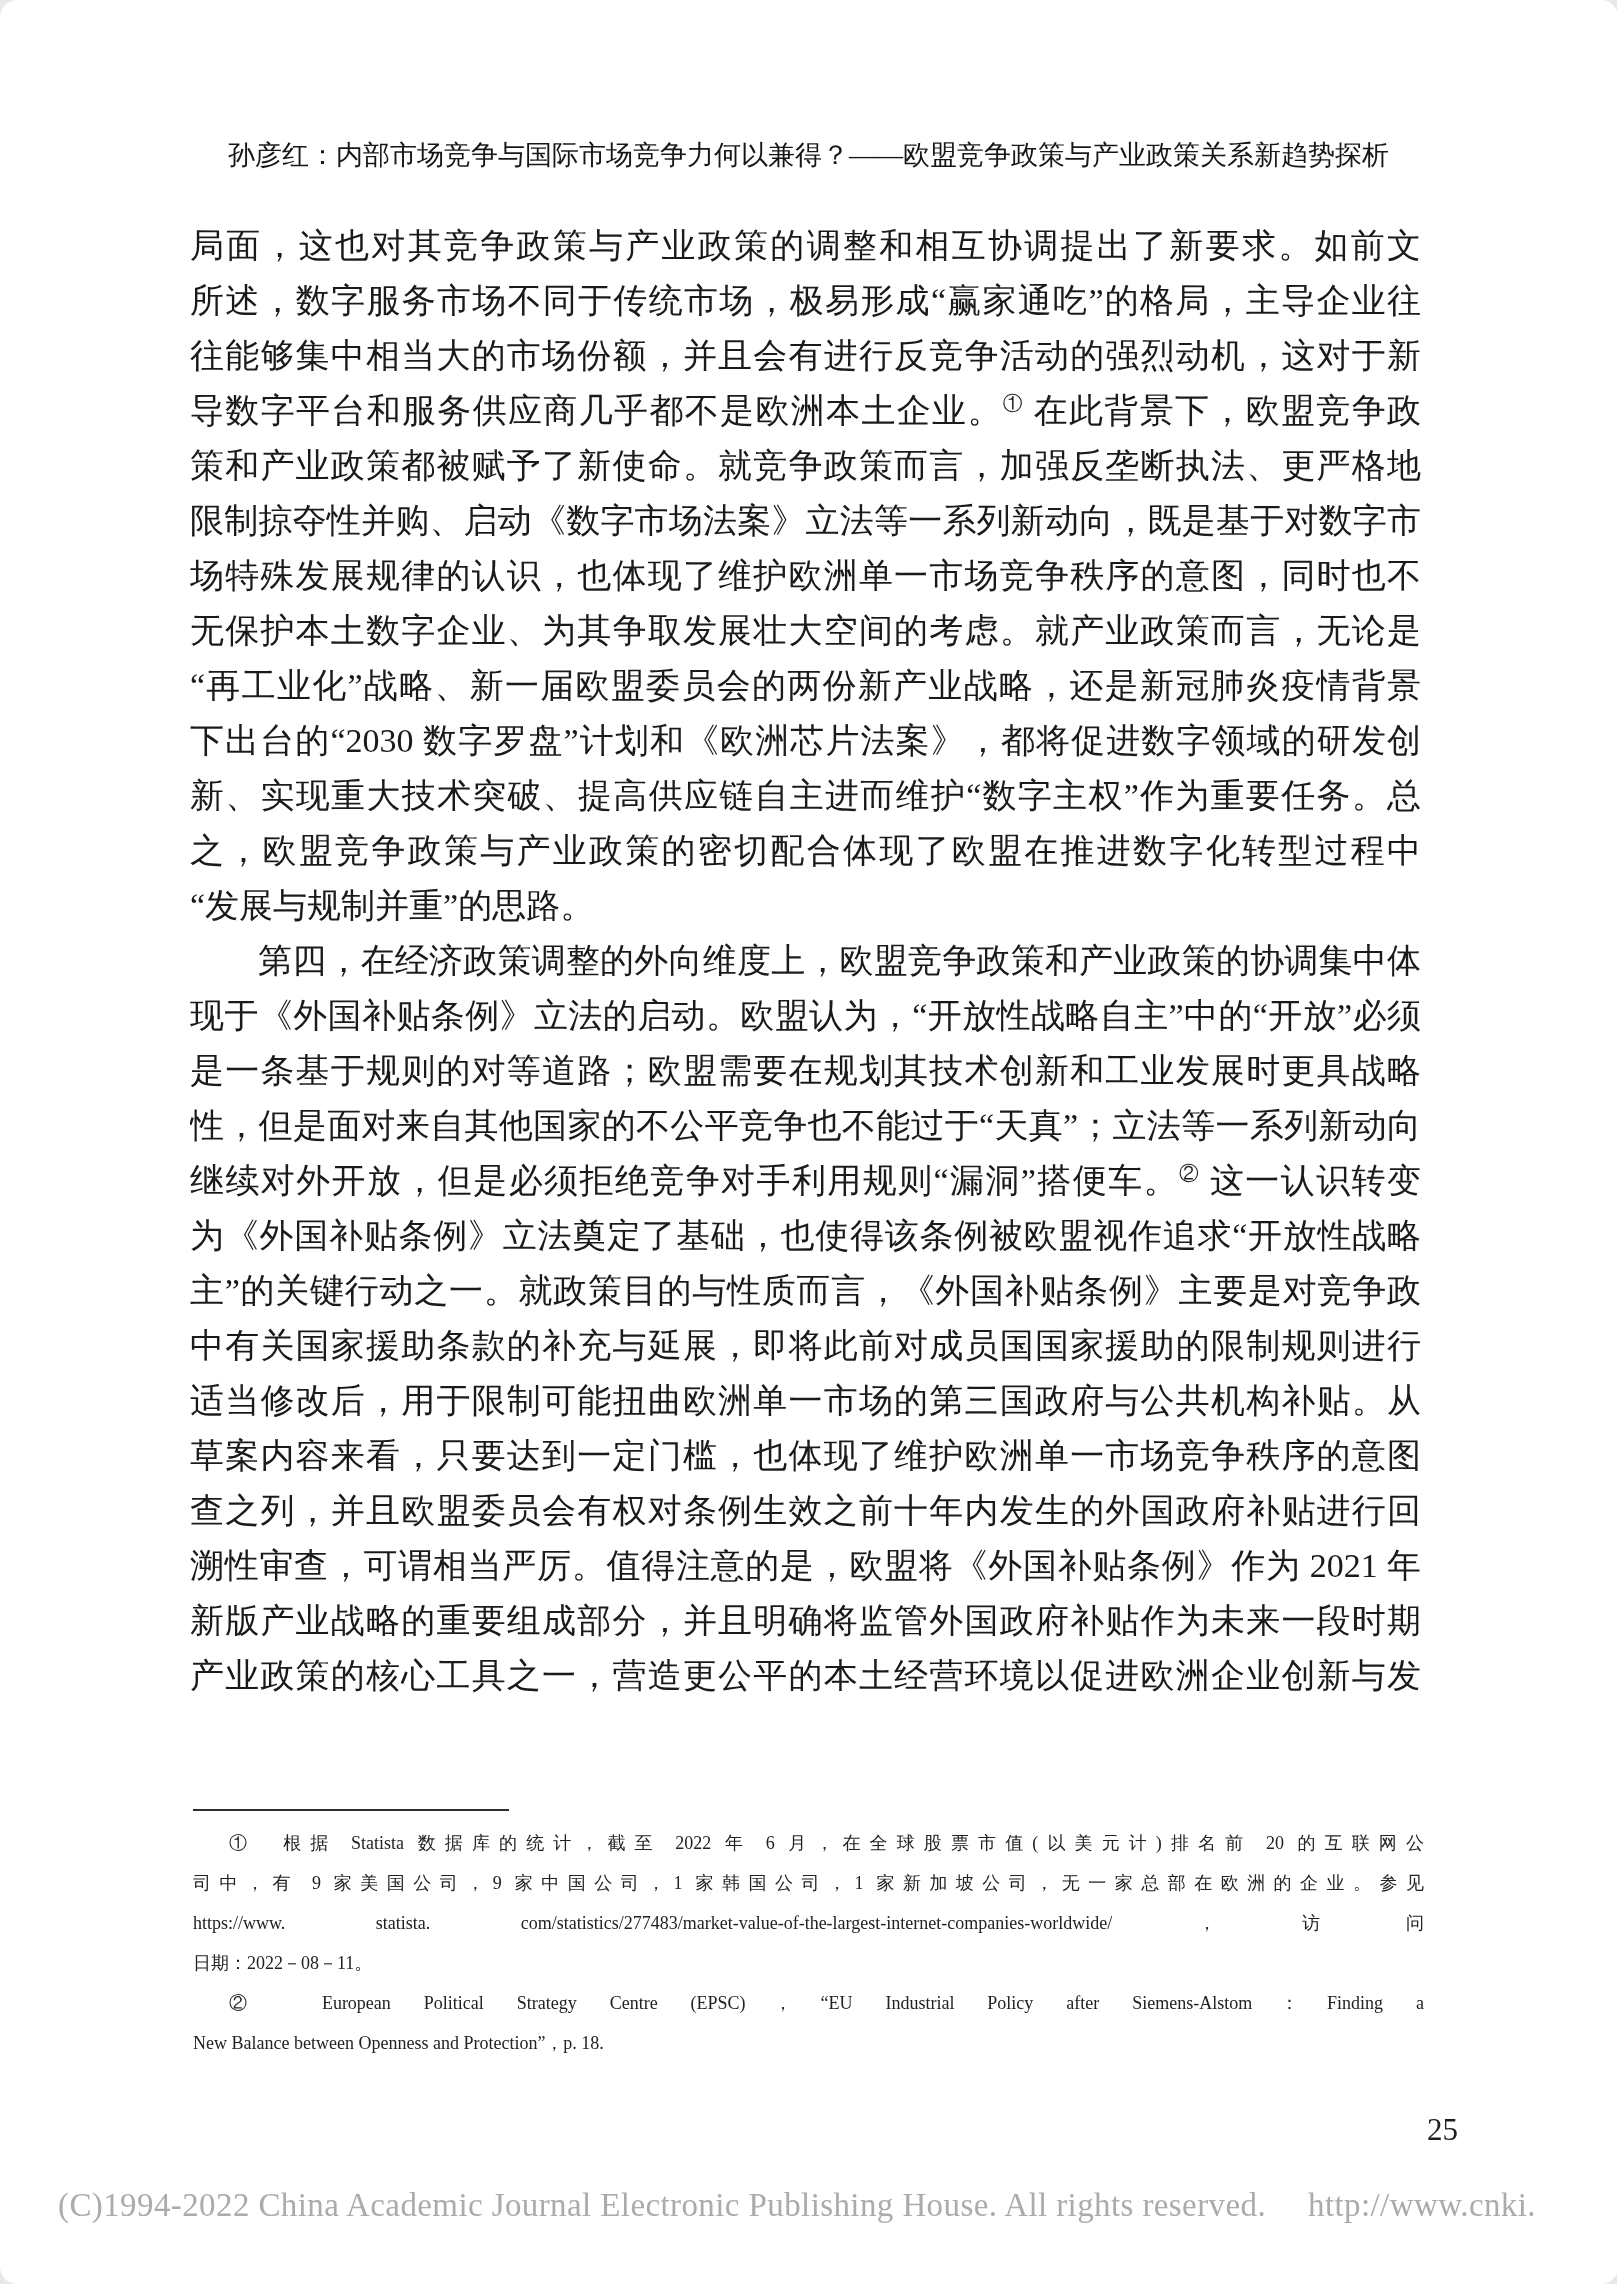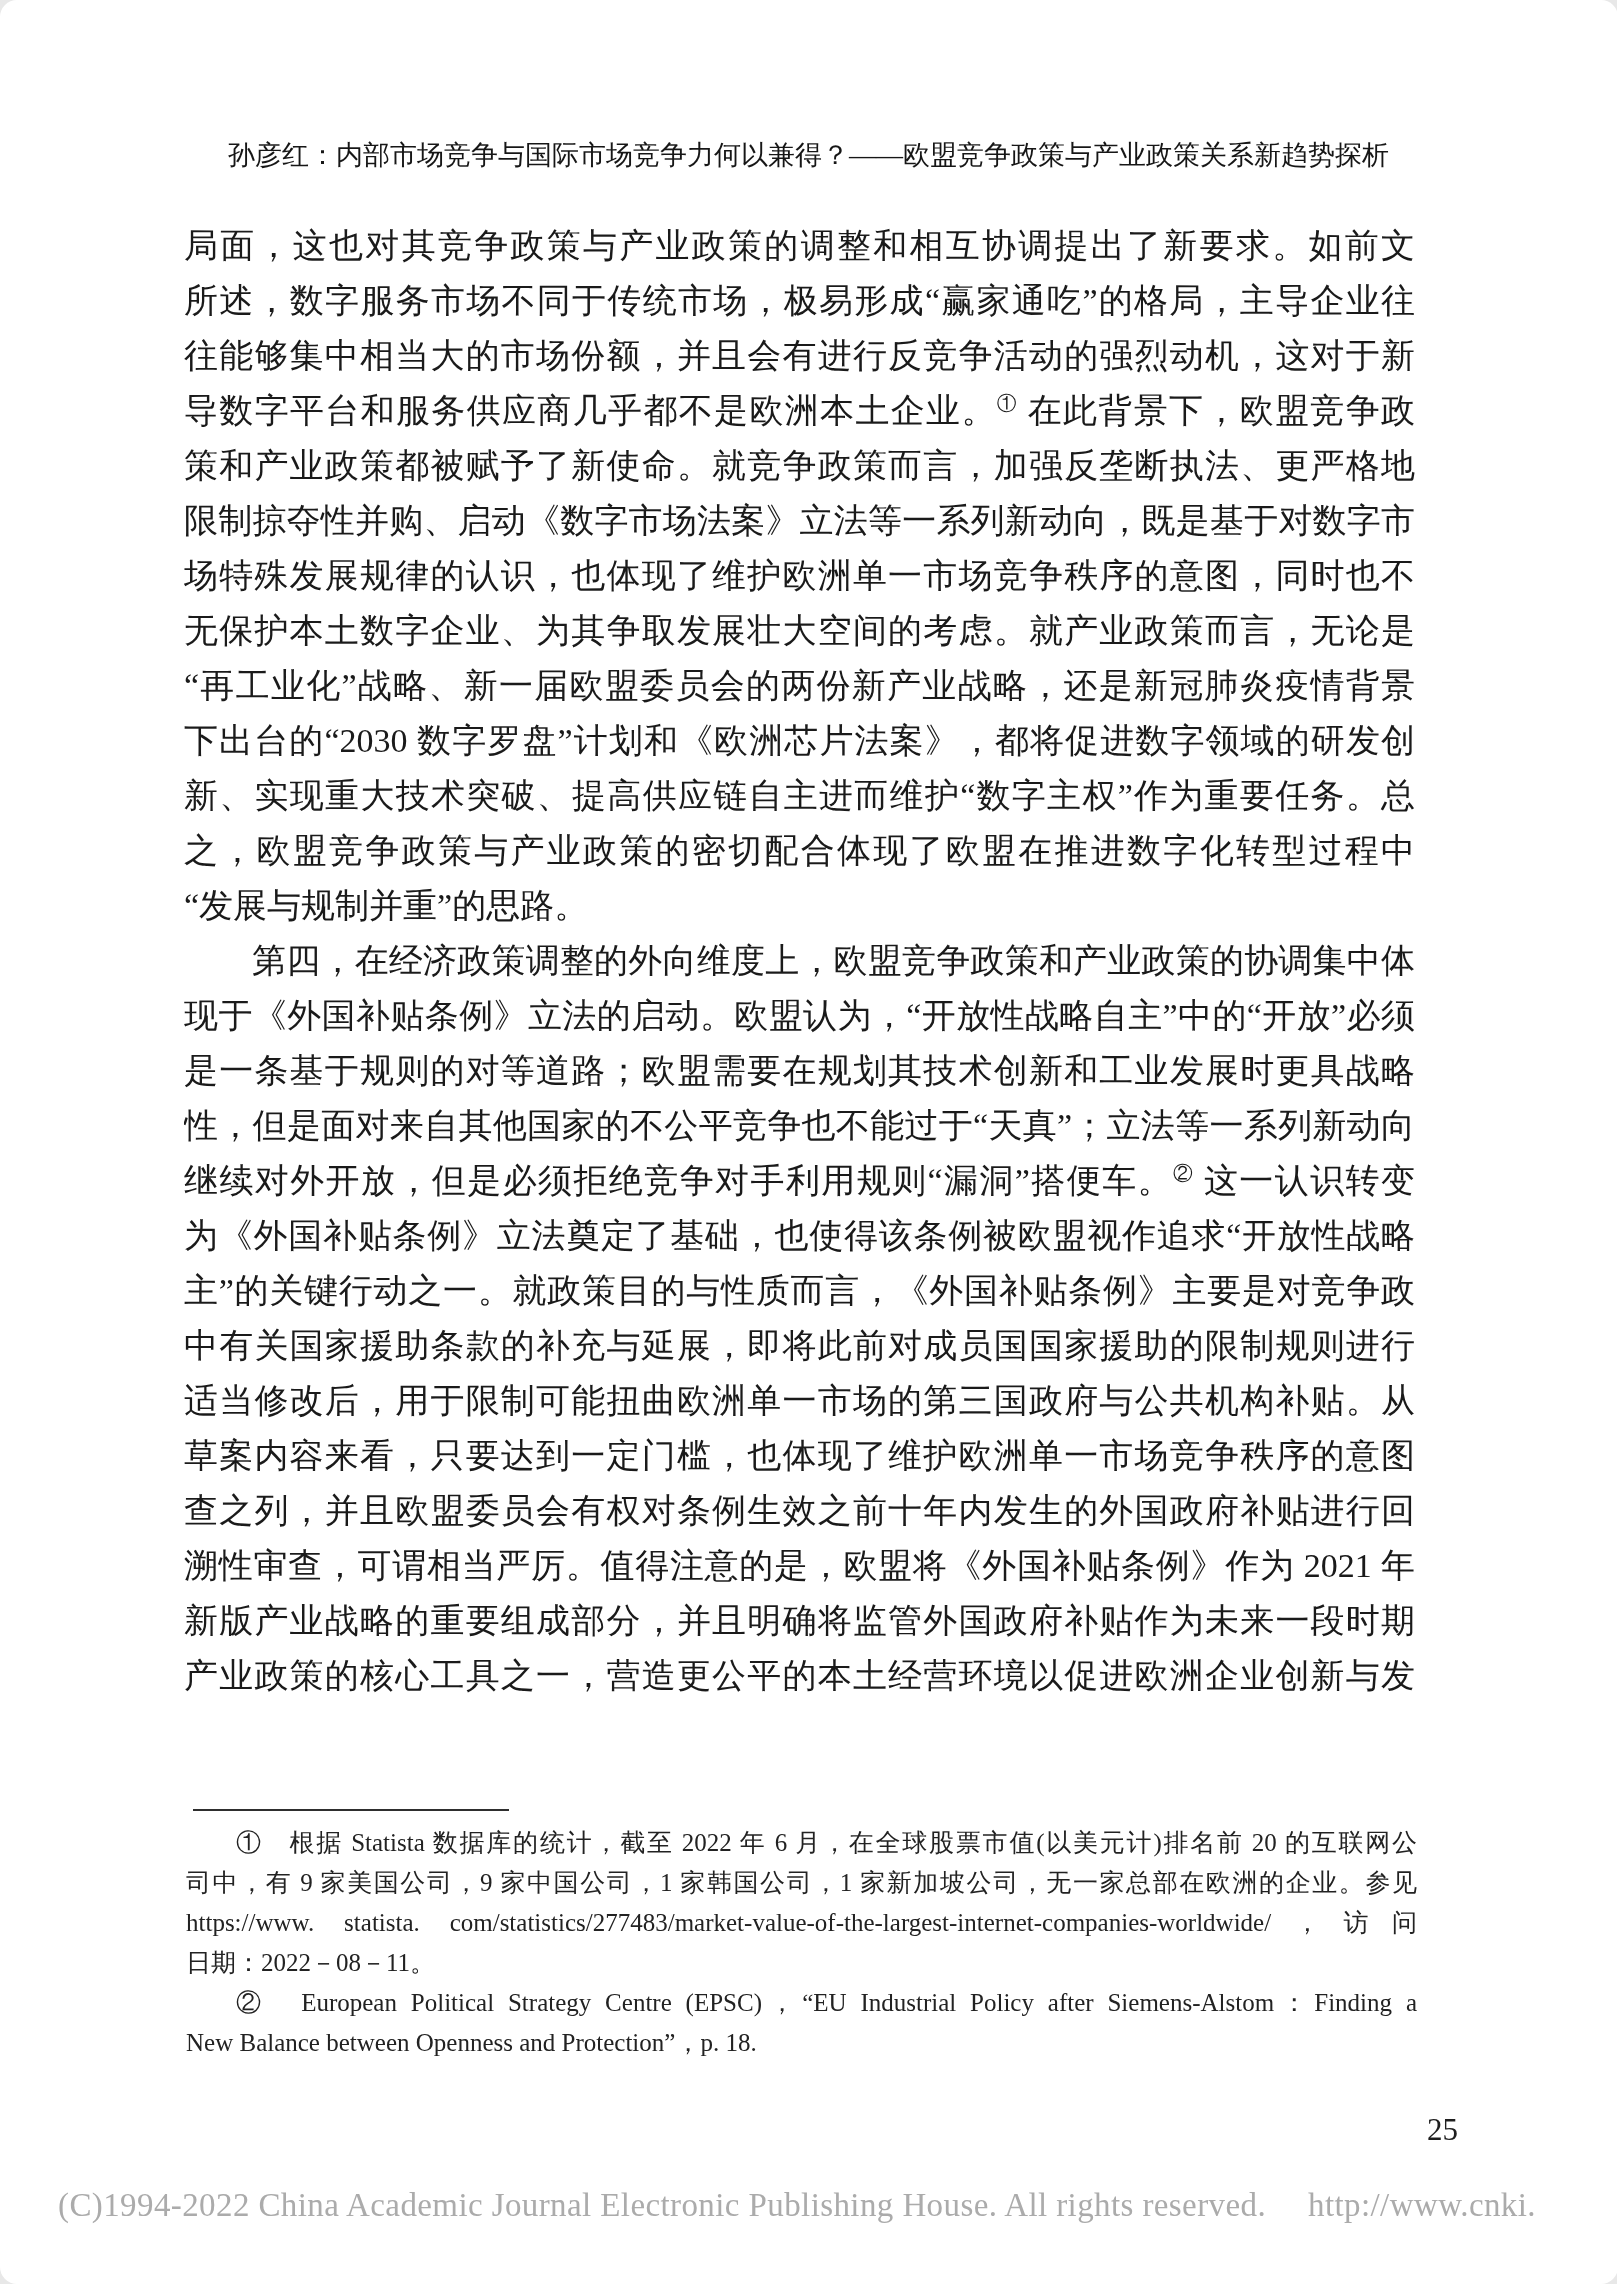--- a/index.html
+++ b/index.html
@@ -21,21 +21,21 @@
     width: 1231px;
     text-align: center;
     font-size: 27px;
     line-height: 35px;
     color: #161616;
     white-space: nowrap;
   }
   .article-body {
     position: absolute;
     top: 218px;
-    left: 184px;
+    left: 190px;
     width: 1231px;
     font-size: 34px;
   }
   .line {
     height: 55px;
     line-height: 55px;
     overflow: hidden;
     text-align: justify;
     text-align-last: justify;
   }
@@ -51,23 +51,23 @@
     position: absolute;
     top: 1809px;
     left: 193px;
     width: 316px;
     height: 0;
     border-top: 2.4px solid #2e2e2e;
   }
   .footnotes {
     position: absolute;
     top: 1823px;
-    left: 186px;
+    left: 193px;
     width: 1231px;
-    font-size: 25px;
+    font-size: 18px;
     color: #222222;
   }
   .fline {
     height: 40px;
     line-height: 40px;
     overflow: hidden;
     text-align: justify;
     text-align-last: justify;
   }
   .fline.indent { text-indent: 2em; }

